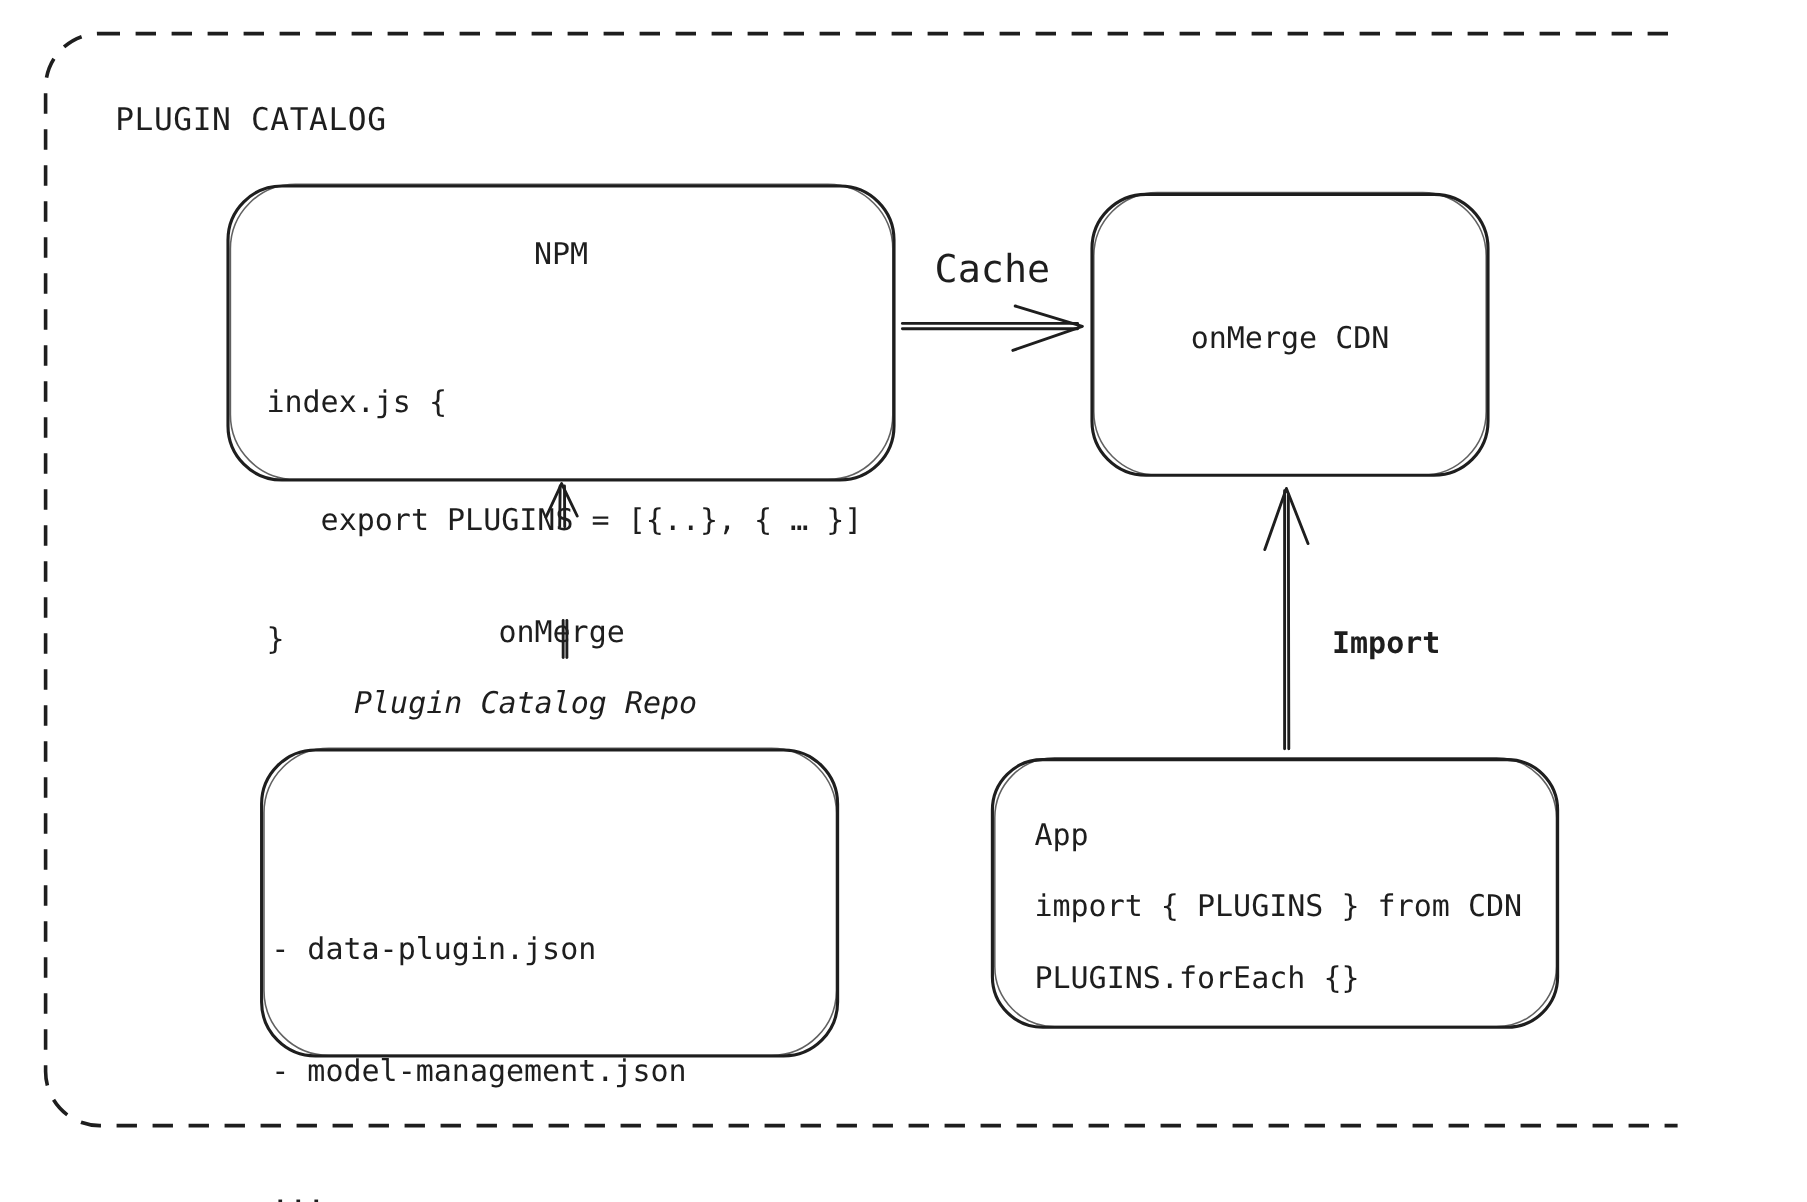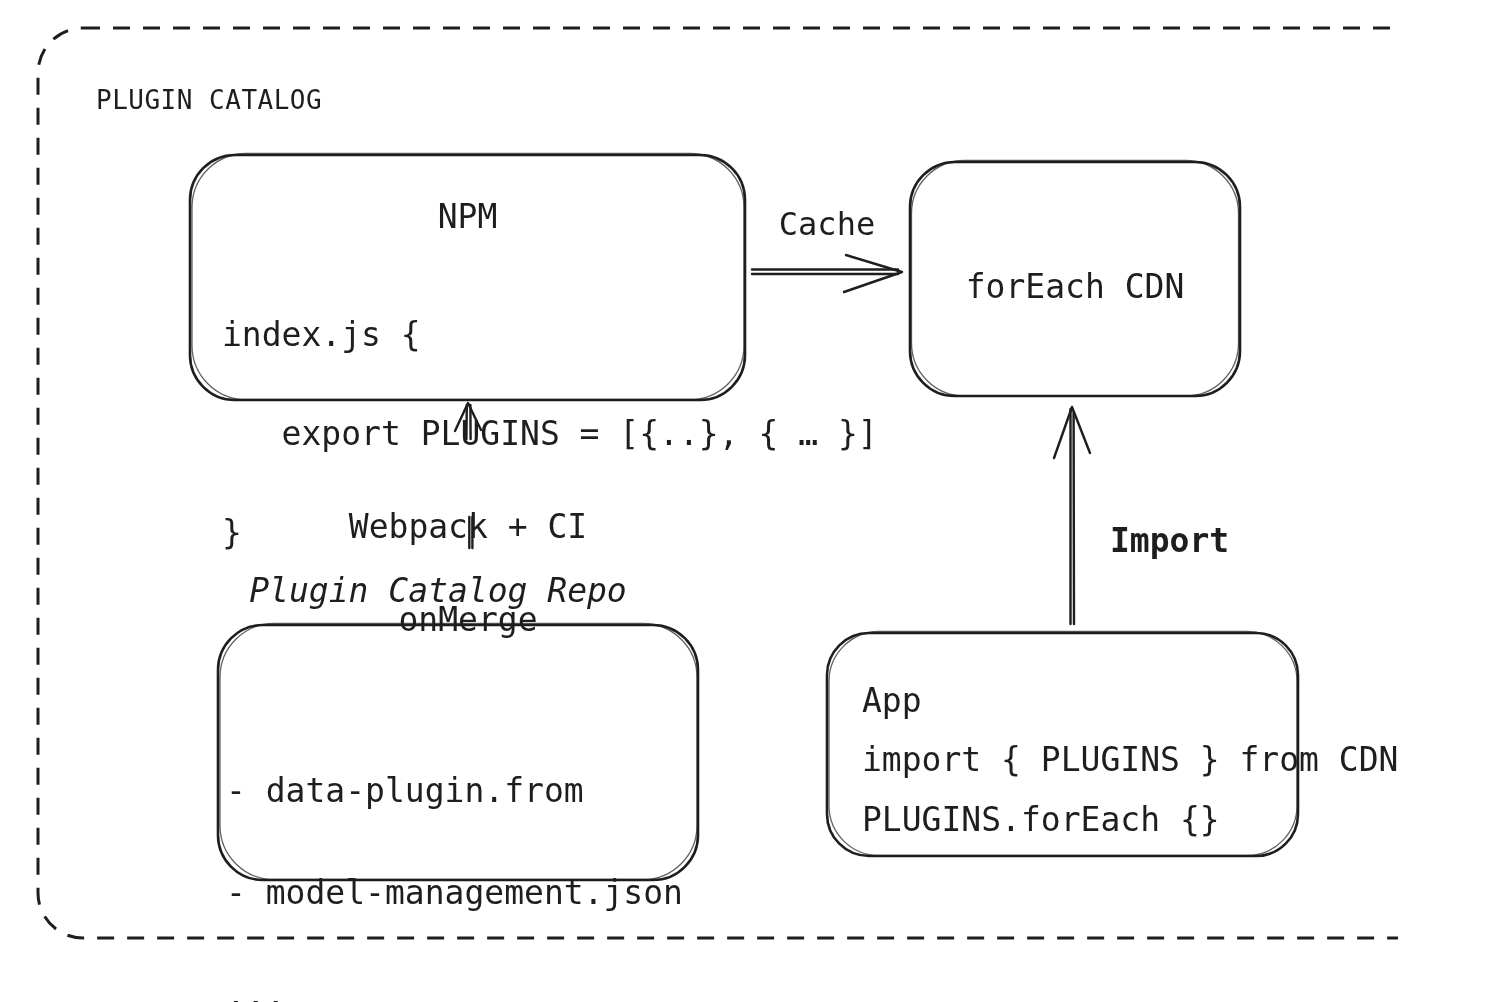--- a/index.html
+++ b/index.html
@@ -14,21 +14,21 @@
     font-family: "DejaVu Sans Mono", "Liberation Mono", monospace;
   }
   .shapes { position: absolute; left: 0; top: 0; width: 1506px; height: 1002px; }
   .boundary { fill: none; stroke: var(--ink); stroke-width: 3; stroke-dasharray: 17 13; }
   .box { fill: var(--paper); stroke: var(--ink); stroke-width: 2.6; }
   .box.sketch { fill: none; stroke-width: 1.3; opacity: .7; }
   .ln { fill: none; stroke: var(--ink); stroke-width: 2.4; stroke-linecap: round; stroke-linejoin: round; }
   .t {
     position: absolute;
     color: var(--ink);
-    font-size: 33px;
+    font-size: 25px;
     line-height: 1.25;
     white-space: pre;
   }
   .t-title      { left: 96px;  top: 84px;  font-size: 26px; letter-spacing: .5px; }
   .t-npm-title  { left: 190px; top: 196px; width: 555px; text-align: center; }
   .t-npm-code   { left: 222px; top: 252px; line-height: 33px; }
   .t-cache      { left: 752px; top: 204px; width: 150px; text-align: center; font-size: 32px; }
   .t-cdn        { left: 910px; top: 266px; width: 330px; text-align: center; }
   .t-build      { left: 318px; top: 449px; width: 300px; text-align: center; line-height: 31px; }
   .t-repo-title { left: 218px; top: 570px; width: 440px; text-align: center; font-style: italic; }
@@ -92,30 +92,29 @@
 
   <div class="t t-npm-title">NPM</div>
   <div class="t t-npm-code">
     <div>index.js {</div>
     <div>   export PLUGINS = [{..}, { … }]</div>
     <div>}</div>
   </div>
 
   <div class="t t-cache">Cache</div>
 
-  <div class="t t-cdn">forEach CDN</div>
+  <div class="t t-cdn">onMerge CDN</div>
 
   <div class="t t-build">
-    <div>Webpack + CI</div>
     <div>onMerge</div>
   </div>
 
   <div class="t t-repo-title">Plugin Catalog Repo</div>
   <div class="t t-repo-items">
-    <div>- data-plugin.from</div>
+    <div>- data-plugin.json</div>
     <div>- model-management.json</div>
     <div>...</div>
   </div>
 
   <div class="t t-import">Import</div>
 
   <div class="t t-app-title">App</div>
   <div class="t t-app-l1">import { PLUGINS } from CDN</div>
   <div class="t t-app-l2">PLUGINS.forEach {}</div>
 

